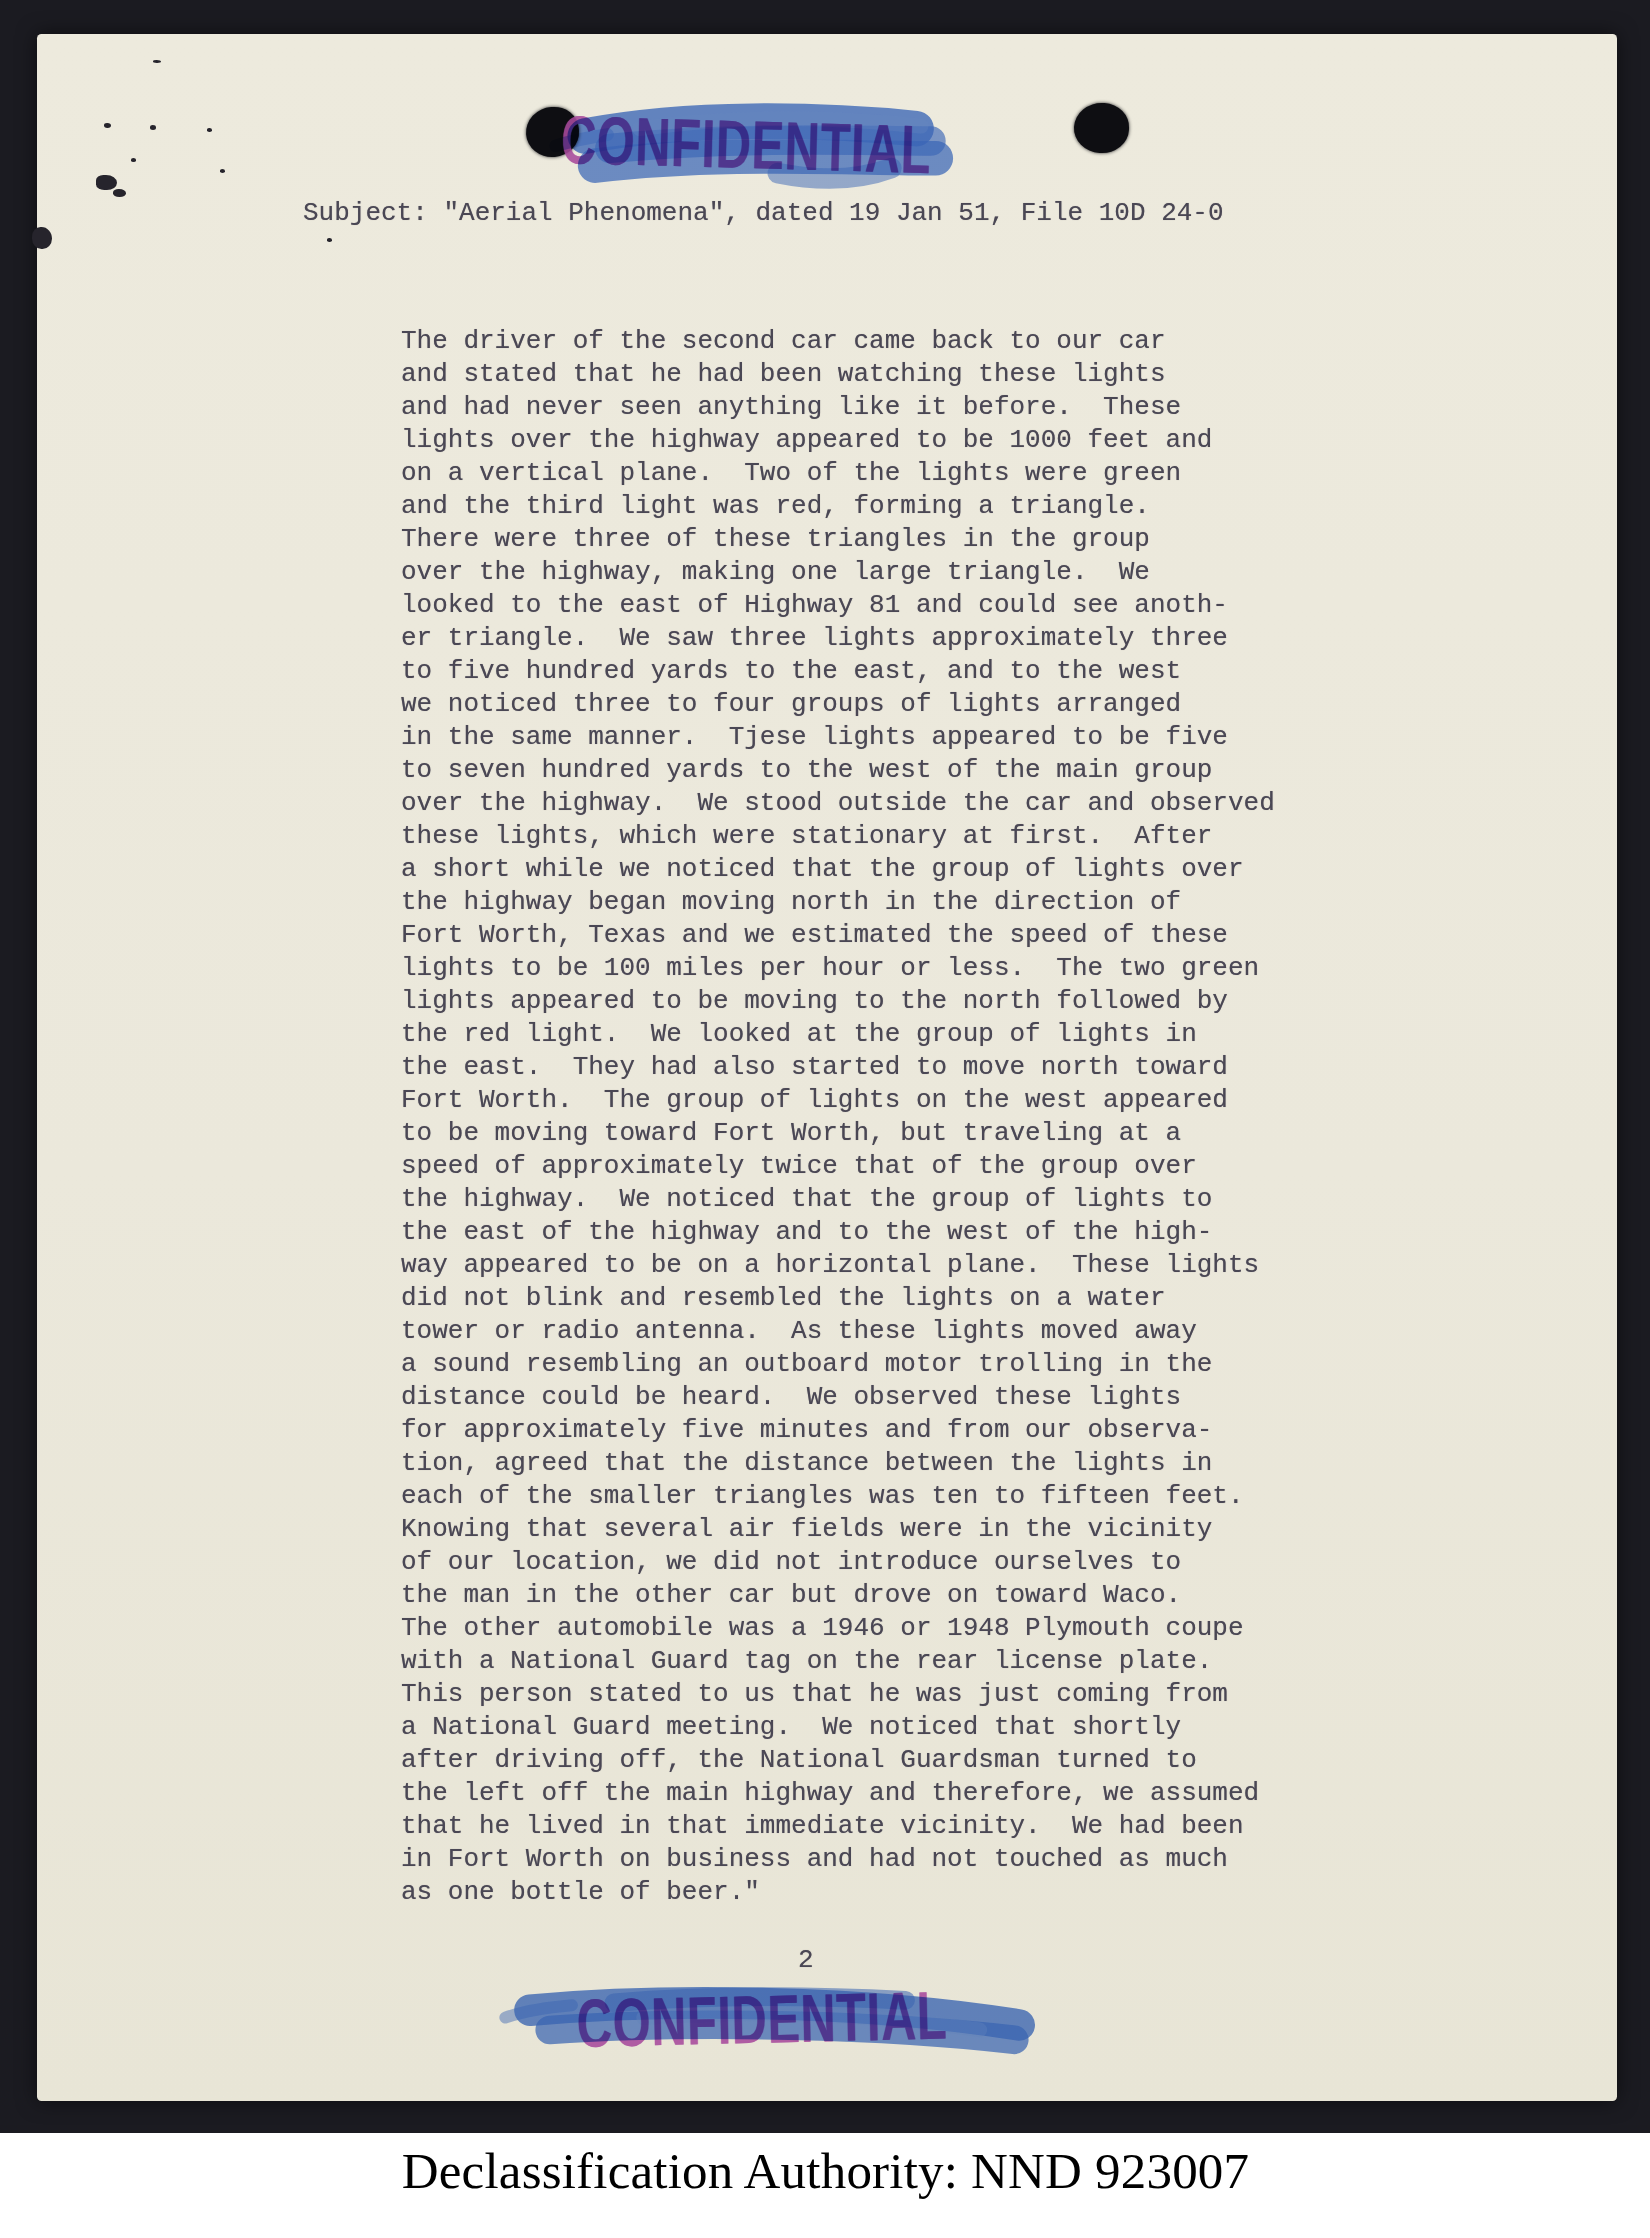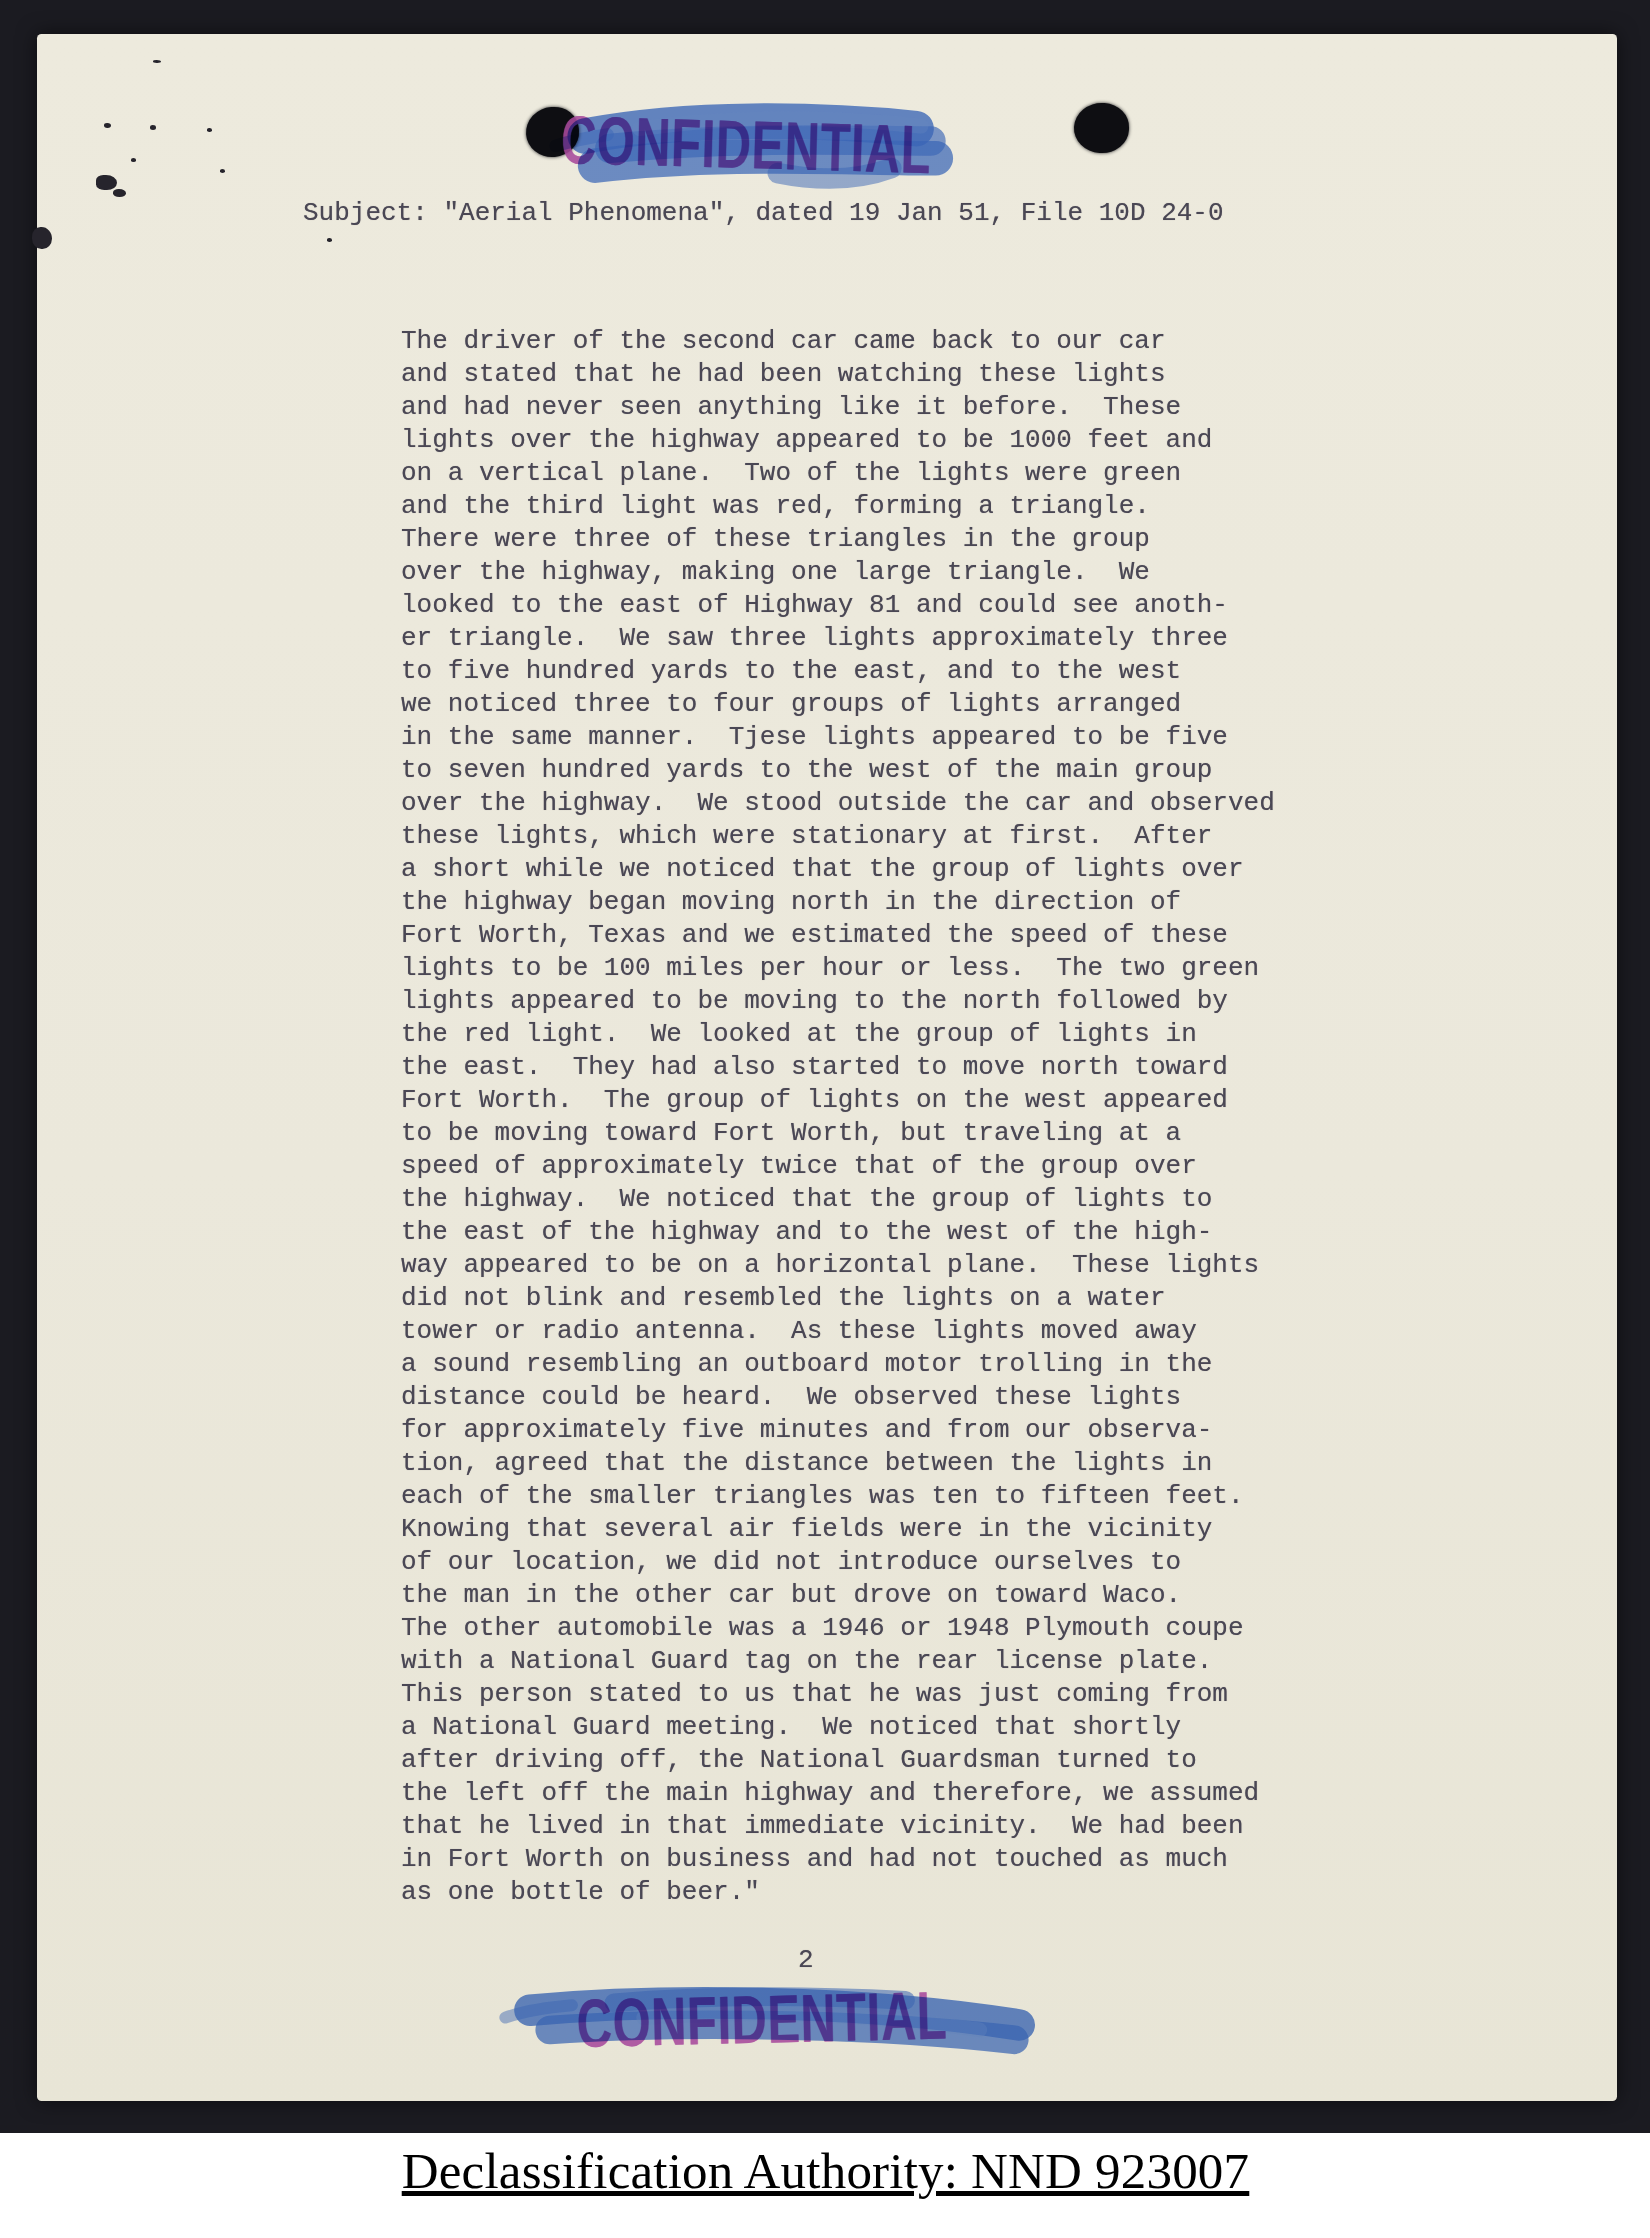--- a/index.html
+++ b/index.html
@@ -83,21 +83,20 @@
     text-align: center;
   }
   .footer-text {
     display: inline-block;
     margin-top: 13.4px;
     font-family: "Liberation Serif", "DejaVu Serif", serif;
     font-size: 51px;
     line-height: 51px;
     color: #000000;
     letter-spacing: 0.2px;
-    text-decoration: underline;
   }
 </style>
 </head>
 <body>
 
 <div class="canvas">
 
   <div class="paper">
 
     <div class="hole hole-left"></div>

